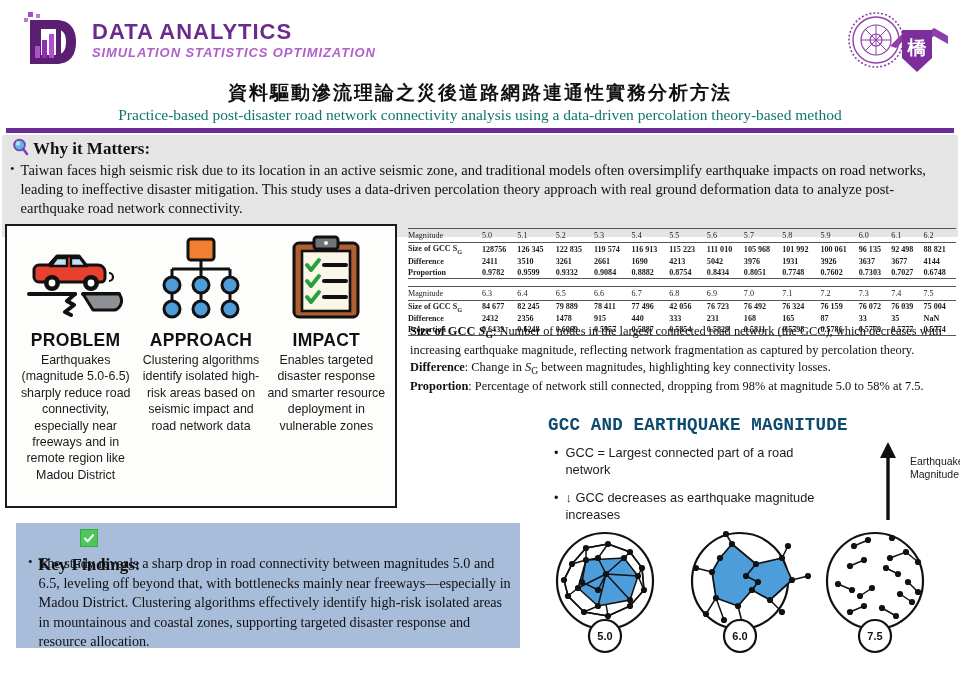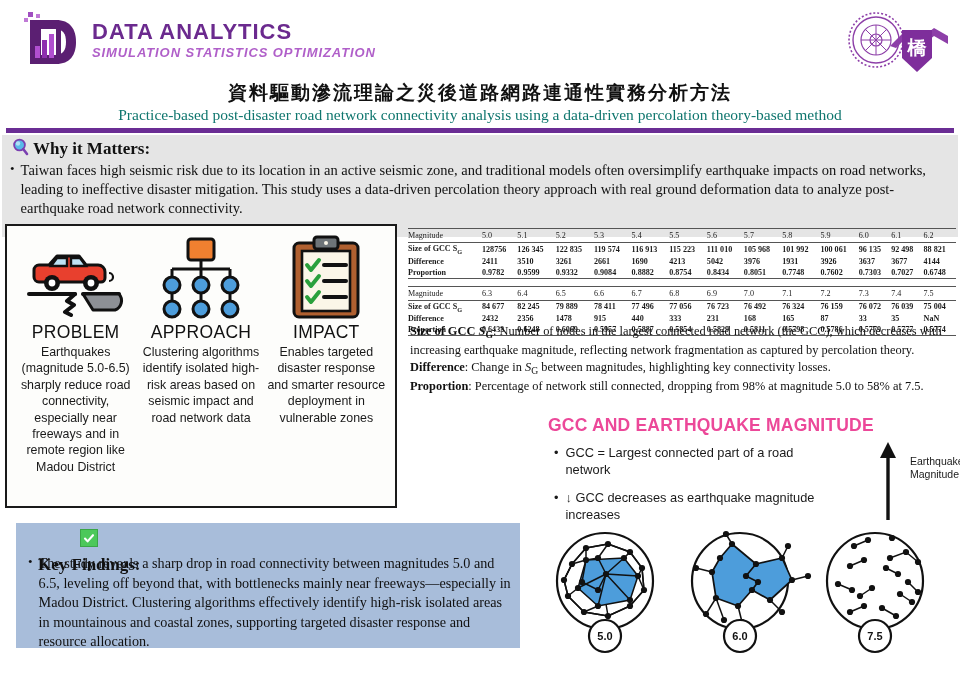--- a/index.html
+++ b/index.html
@@ -35,22 +35,22 @@
   .why-body{position:absolute;left:8px;top:26px;width:940px;
     font-size:14.5px;line-height:1.32;color:#111;display:flex;gap:6px;}
   .bullet{font-size:13px;line-height:1.3;}
 
   
   .infographic{position:absolute;left:5px;top:224px;width:392px;height:284px;
     background:#fdfdfb;border:2px solid #1a1a1a;box-sizing:border-box;}
   .ig-cols{display:flex;width:100%;height:100%;box-sizing:border-box;padding:8px 6px 0 6px;}
   .ig-col{flex:1;display:flex;flex-direction:column;align-items:center;}
   .ig-icon{height:86px;display:flex;align-items:center;justify-content:center;}
-  .ig-title{font-family:"Liberation Sans",sans-serif;font-weight:normal;font-size:17.5px;
-    color:#111;margin-top:2px;letter-spacing:.3px;}
+  .ig-title{font-family:"Liberation Sans",sans-serif;font-weight:bold;font-size:17.5px;
+    color:#111;margin-top:10px;letter-spacing:.3px;}
   .ig-desc{font-family:"Liberation Sans",sans-serif;font-size:12.4px;color:#1a1a1a;
     text-align:center;line-height:1.32;margin-top:1px;padding:0 2px;}
 
   
   .findings{position:absolute;left:16px;top:523px;width:504px;height:125px;background:#a8bdda;}
   .kf-head{position:absolute;left:22px;top:6px;display:flex;align-items:center;gap:8px;flex-direction:column;}
   .kf-check{width:16px;height:16px;background:#4cc85a;border:1px solid #3aa646;
     display:flex;align-items:center;justify-content:center;}
   .kf-head-label{font-family:"Liberation Serif",serif;font-weight:bold;font-size:17px;color:#111;}
   .kf-body{position:absolute;left:12px;top:31px;width:484px;display:flex;gap:6px;
@@ -68,22 +68,22 @@
   .blk-gap{height:5px;}
   sub{font-size:.78em;}
 
   
   .notes{position:absolute;left:410px;top:323px;width:540px;
     font-size:12.4px;line-height:1.4;color:#111;}
   .notes b{font-weight:bold;}
 
   
   .gccinfo{position:absolute;left:520px;top:412px;width:440px;height:261px;background:#ffffff;}
-  .gcc-title{position:absolute;left:28px;top:3px;font-family:Liberation Sans, sans-serif;
-    font-weight:bold;font-size:17.5px;color:#ec4899;letter-spacing:.2px;}
+  .gcc-title{position:absolute;left:28px;top:3px;font-family:Liberation Mono, monospace;
+    font-weight:bold;font-size:17.5px;color:#0c4a6e;letter-spacing:.2px;}
   .gcc-bullets{position:absolute;left:34px;top:33px;width:275px;
     font-family:"Liberation Sans",sans-serif;font-size:12.8px;color:#1a1a1a;line-height:1.3;}
   .gcc-bullet{display:flex;gap:7px;margin-bottom:12px;}
   .gcc-axis-label{position:absolute;left:390px;top:43px;
     font-family:"Liberation Sans",sans-serif;font-size:10.5px;color:#1a1a1a;line-height:1.25;}
   .circles{position:absolute;left:0;top:112px;width:440px;height:149px;}
   .cap{font-family:"Liberation Sans",sans-serif;font-weight:bold;font-size:11px;fill:#111;}
 </style>
 </head>
 <body>
@@ -335,21 +335,21 @@
           <td>7.4</td>
           <td>7.5</td>
         </tr>
         <tr class="bold">
           <td class="lbl"><span>Size of GCC S</span><sub>G</sub></td>
           <td>84 677</td>
           <td>82 245</td>
           <td>79 889</td>
           <td>78 411</td>
           <td>77 496</td>
-          <td>77 056</td>
+          <td>42 056</td>
           <td>76 723</td>
           <td>76 492</td>
           <td>76 324</td>
           <td>76 159</td>
           <td>76 072</td>
           <td>76 039</td>
           <td>75 004</td>
         </tr>
         <tr class="bold">
           <td class="lbl">Difference</td>

